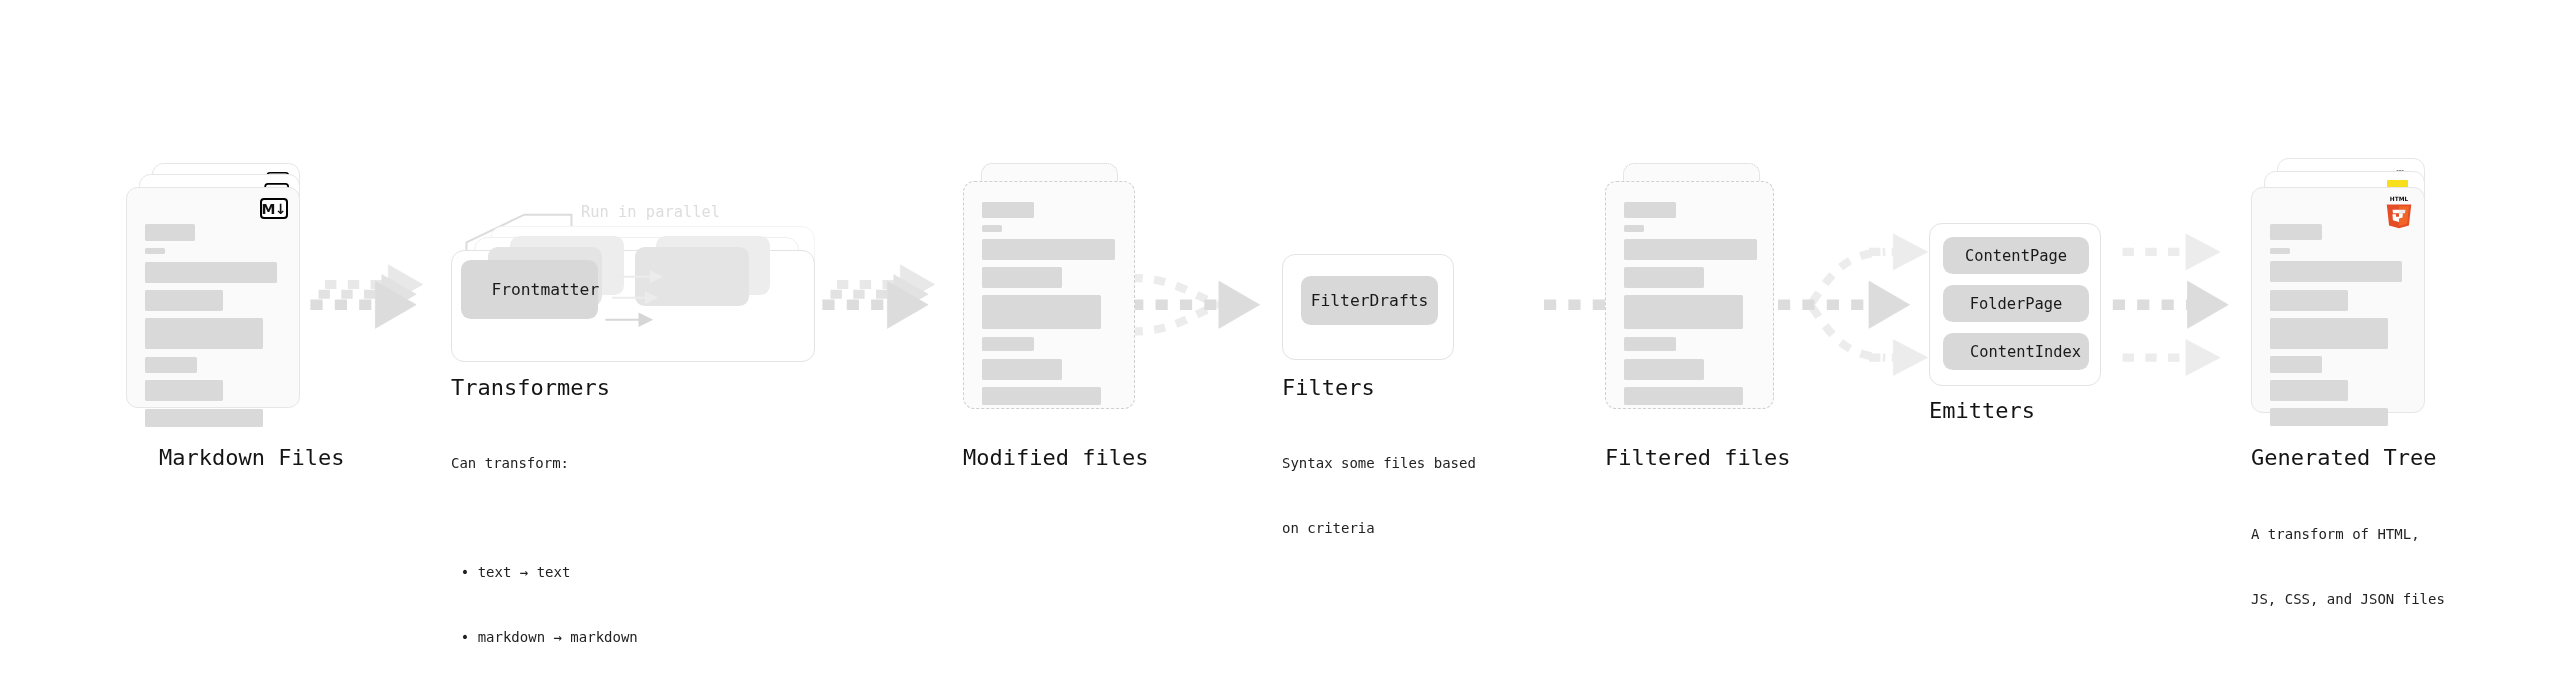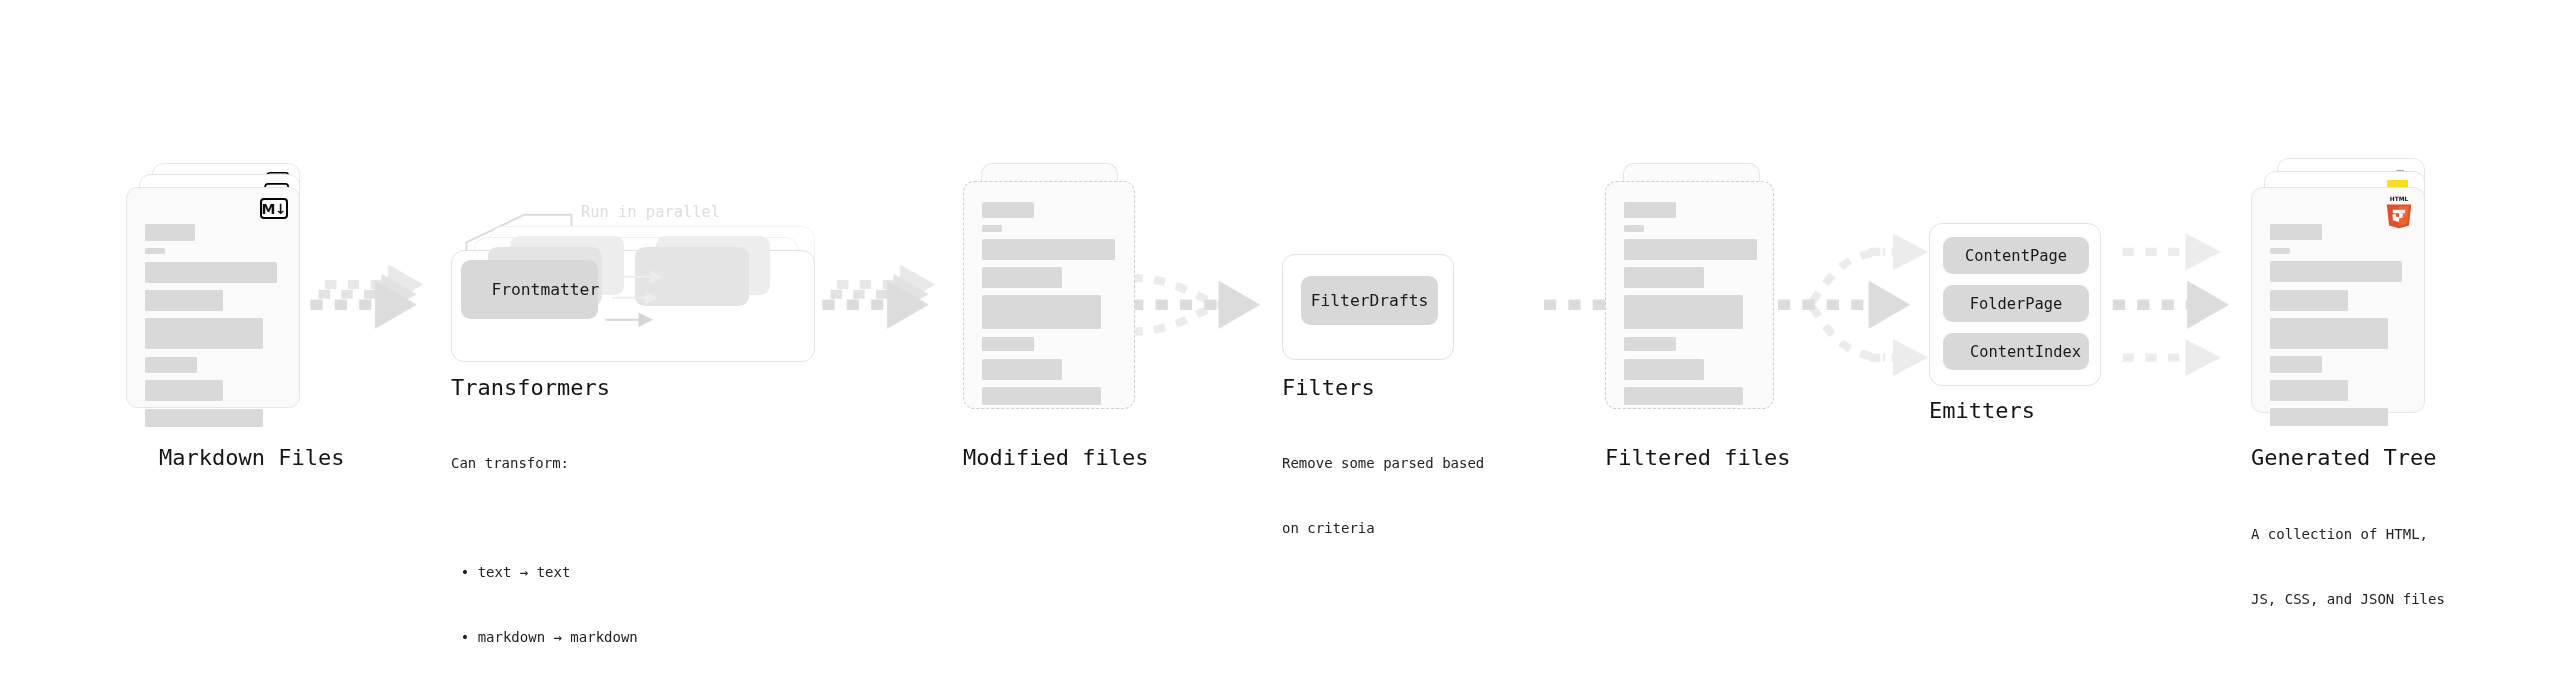--- a/index.html
+++ b/index.html
@@ -295,21 +295,21 @@
   <div class="caption-title" style="left:963px; top:445px;">Modified files</div>
 
   <div class="group-box" style="left:1282px; top:254px; width:172px; height:106px;">
     <div class="pill" style="left:18px; top:21px; width:137px; height:49px;">
       <span>FilterDrafts</span>
     </div>
   </div>
 
   <div class="caption-title" style="left:1282px; top:375px;">Filters</div>
   <div class="caption-sub" style="left:1282px; top:410px;">
-    <div>Remove some parsed based</div>
+    <div>Syntax some files based</div>
     <div>on criteria</div>
   </div>
 
   <div class="doc-stack" style="left:1605px; top:163px; width:187px; height:260px;">
     <div class="doc-card dotted" style="left:18px; top:0px; width:137px; height:46px;"></div>
     <div class="doc-card dashed" style="left:0px; top:18px; width:169px; height:228px;">
       <div class="doc-bars" style="top:19.5px;">
         <div class="bar" style="width:52px;height:16.3px;"></div>
         <div class="bar" style="width:19.5px;height:6.5px;"></div>
         <div class="bar" style="width:133px;height:21px;"></div>
@@ -368,18 +368,18 @@
         <div class="bar" style="width:118px;height:31px;"></div>
         <div class="bar" style="width:52px;height:16.3px;"></div>
         <div class="bar" style="width:78px;height:21px;"></div>
         <div class="bar" style="width:118px;height:18px;"></div>
       </div>
     </div>
   </div>
 
   <div class="caption-title" style="left:2251px; top:445px;">Generated Tree</div>
   <div class="caption-sub" style="left:2251px; top:481px;">
-    <div>A collection of HTML,</div>
+    <div>A transform of HTML,</div>
     <div>JS, CSS, and JSON files</div>
   </div>
 
 </div>
 
 
 </body></html>

